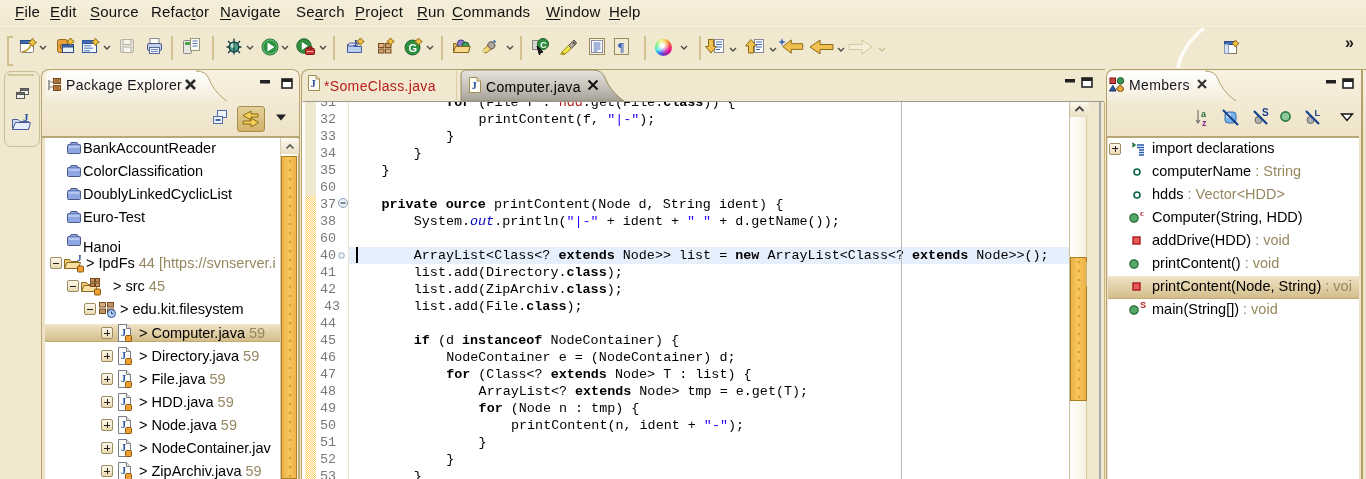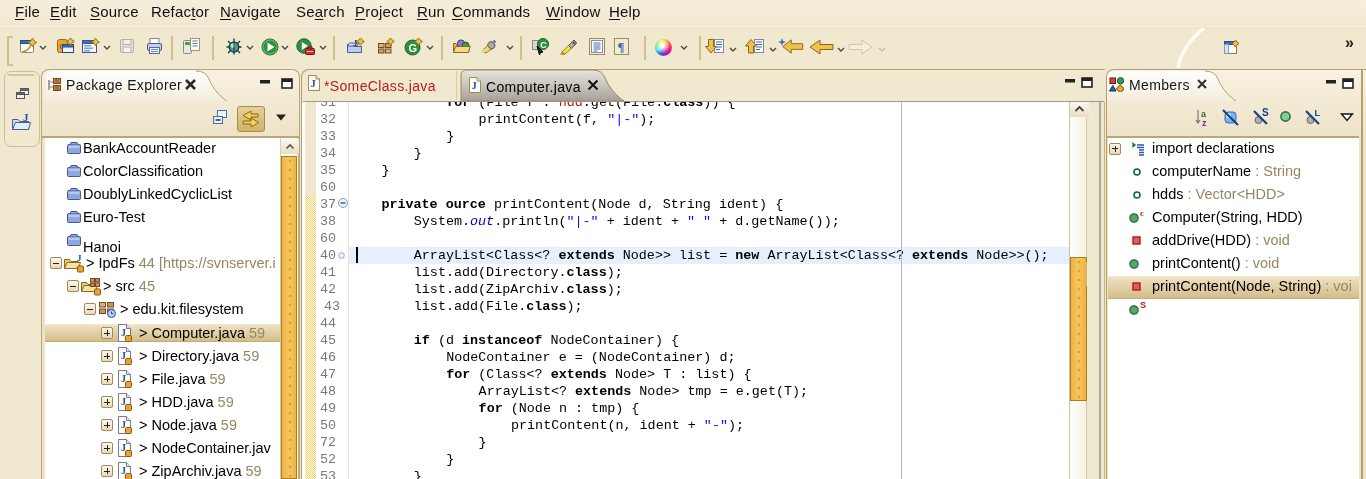--- a/index.html
+++ b/index.html
@@ -336,21 +336,21 @@
         </div>
         <svg class="abs" style="left:81px;top:277px" width="21" height="19" viewBox="0 0 21 19">
           <path d="M0.5 5.5 L0.5 14.5 L14.5 14.5 L14.5 7.5 L7 7.5 L5.5 5.5 Z" fill="#f0c870" stroke="#8a6a20"></path>
           <path d="M0.5 14.5 L3 8.5 L16.5 8.5 L14.5 14.5 Z" fill="#f8e0a0" stroke="#8a6a20"></path>
           <rect x="9.5" y="1.5" width="4" height="3.5" fill="#c89a68" stroke="#7a4a1a"></rect>
           <rect x="14.5" y="1.5" width="4" height="3.5" fill="#b88a58" stroke="#7a4a1a"></rect>
           <rect x="9.5" y="6" width="4" height="3.5" fill="#b88a58" stroke="#7a4a1a"></rect>
           <rect x="14.5" y="6" width="4" height="3.5" fill="#c89a68" stroke="#7a4a1a"></rect>
           <rect x="13.5" y="12" width="6" height="6" rx="1" fill="#f0a030" stroke="#8a5a10"></rect>
         </svg>
-        <div class="trow" style="left:103px;top:274.5px">&gt; src<span class="grey"> 45</span></div>
+        <div class="trow" style="left:113px;top:274.5px">&gt; src<span class="grey"> 45</span></div>
         <div class="exp" style="left:84px;top:303px">
           <i></i>
         </div>
         <svg class="abs" style="left:98px;top:300px" width="20" height="19" viewBox="0 0 20 19">
           <rect x="1.5" y="2.5" width="6" height="4.5" fill="#d8b088" stroke="#7a4a1a"></rect>
           <rect x="9.5" y="2.5" width="6" height="4.5" fill="#c09868" stroke="#7a4a1a"></rect>
           <rect x="1.5" y="9" width="6" height="4.5" fill="#c09868" stroke="#7a4a1a"></rect>
           <rect x="9.5" y="9" width="6" height="4.5" fill="#d8b088" stroke="#7a4a1a"></rect>
           <circle cx="13.5" cy="13.5" r="4" fill="#b8d0f0" stroke="#2a50a0"></circle>
           <path d="M13.5 11.5 v2 h1.8" stroke="#16418c" fill="none"></path>
@@ -504,21 +504,21 @@
         <div class="cl lnum" style="left:320px;top:348.5px">46</div>
         <div class="cl" style="left:446.2px;top:348.5px"><span>NodeContainer e = (NodeContainer) d;</span></div>
         <div class="cl lnum" style="left:320px;top:365.5px">47</div>
         <div class="cl" style="left:446.2px;top:365.5px"><span class="kw">for</span><span> (Class&lt;? </span><span class="kw">extends</span><span> Node&gt; T : list) {</span></div>
         <div class="cl lnum" style="left:320px;top:382.5px">48</div>
         <div class="cl" style="left:478.6px;top:382.5px"><span>ArrayList&lt;? </span><span class="kw">extends</span><span> Node&gt; tmp = e.get(T);</span></div>
         <div class="cl lnum" style="left:320px;top:399.5px">49</div>
         <div class="cl" style="left:478.6px;top:399.5px"><span class="kw">for</span><span> (Node n : tmp) {</span></div>
         <div class="cl lnum" style="left:320px;top:416.5px">50</div>
         <div class="cl" style="left:511.0px;top:416.5px"><span>printContent(n, ident + </span><span class="str">"-"</span><span>);</span></div>
-        <div class="cl lnum" style="left:320px;top:433.5px">72</div>
+        <div class="cl lnum" style="left:320px;top:433.5px">51</div>
         <div class="cl" style="left:478.6px;top:433.5px"><span>}</span></div>
         <div class="cl lnum" style="left:320px;top:450.5px">52</div>
         <div class="cl" style="left:446.2px;top:450.5px"><span>}</span></div>
         <div class="cl lnum" style="left:320px;top:467.5px">53</div>
         <div class="cl" style="left:413.8px;top:467.5px"><span>}</span></div>
         <div class="abs" style="left:356px;top:247px;width:2px;height:16px;background:#000;"></div>
         <svg class="abs" style="left:338px;top:198px" width="11" height="11" viewBox="0 0 11 11">
           <circle cx="5" cy="5" r="4.5" fill="#e8f1fa" stroke="#8aa0b8"></circle>
           <path d="M2.5 5 h5" stroke="#444" stroke-width="1.2"></path>
         </svg>
@@ -631,15 +631,16 @@
         </svg>
         <div class="trow" style="left:1152px;top:252.10000000000002px">printContent()<span class="grey"> : void</span></div>
         <svg class="abs" style="left:1132px;top:282px" width="9" height="9" viewBox="0 0 9 9">
           <rect x="1" y="1" width="7" height="7" fill="#e85a5a" stroke="#aa1a1a" stroke-width="1.4"></rect>
         </svg>
         <div class="trow" style="left:1152px;top:275.1px">printContent(Node, String)<span class="grey"> : voi</span></div>
         <svg class="abs" style="left:1129px;top:305px" width="10" height="10" viewBox="0 0 10 10">
           <circle cx="5" cy="5" r="4.2" fill="#55a868" stroke="#2a6a3a" stroke-width="1.2"></circle>
         </svg>
         <div class="abs" style="left:1140px;top:299.5px;font-size:9px;font-weight:bold;color:#b02222;">S</div>
+        <div class="trow" style="left:1152px;top:298.0px">main(String[])<span class="grey"> : void</span></div>
       </div>
     </div>
     <div class="abs" style="left:1361px;top:69px;width:2px;height:410px;background:#b3a06c;"></div>
   </div>
 </body></html>

